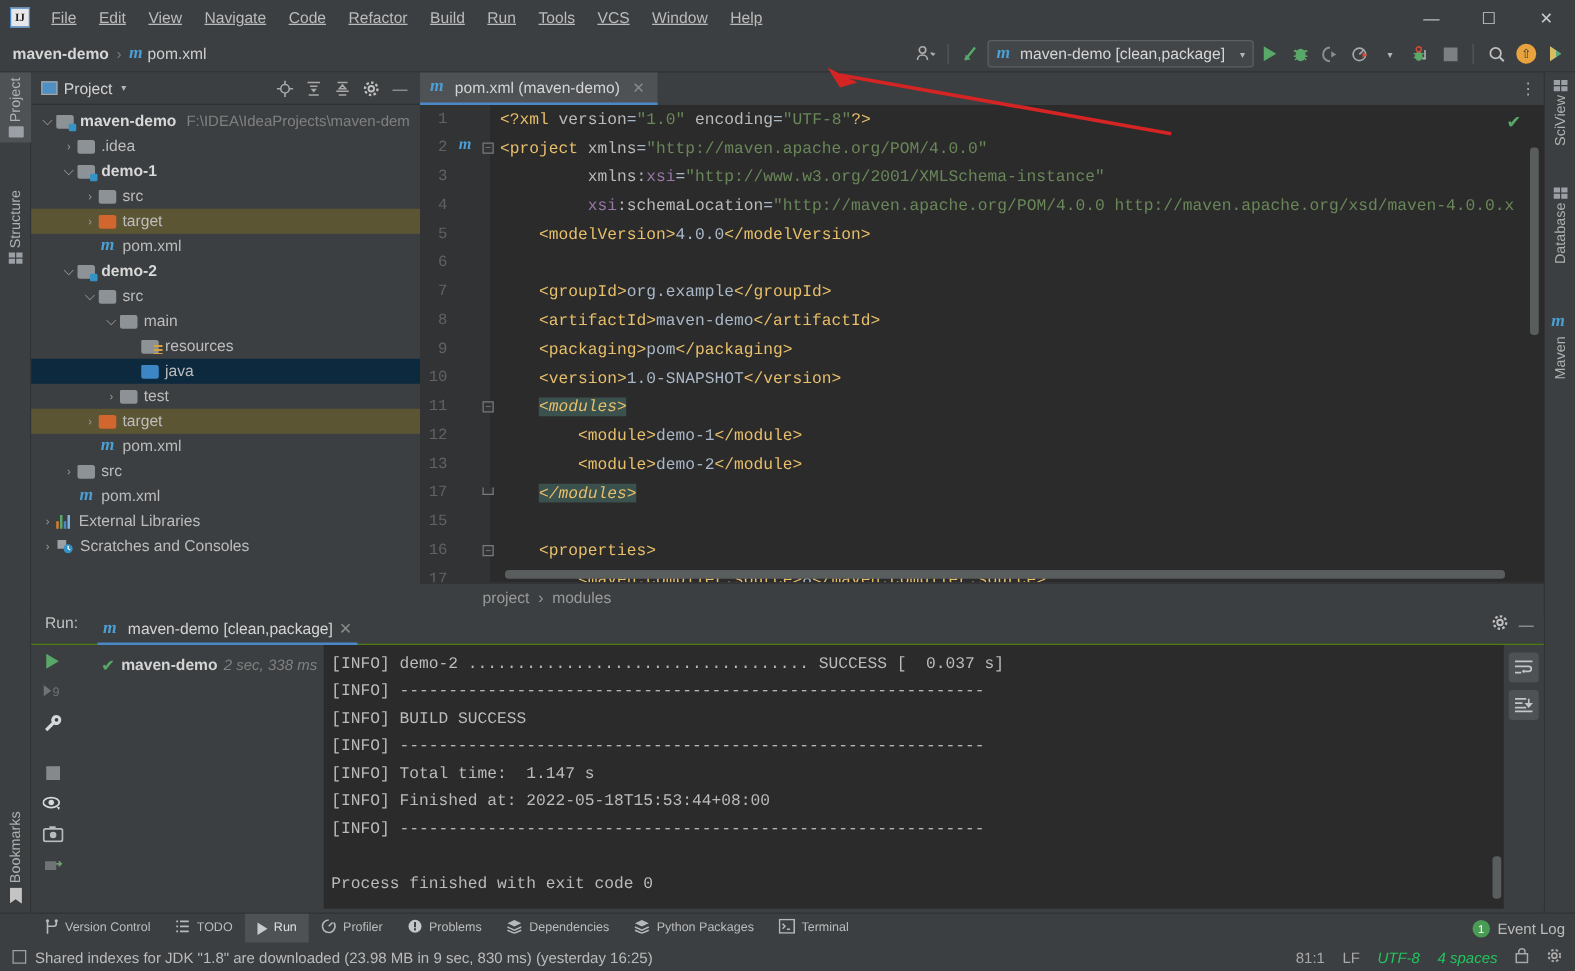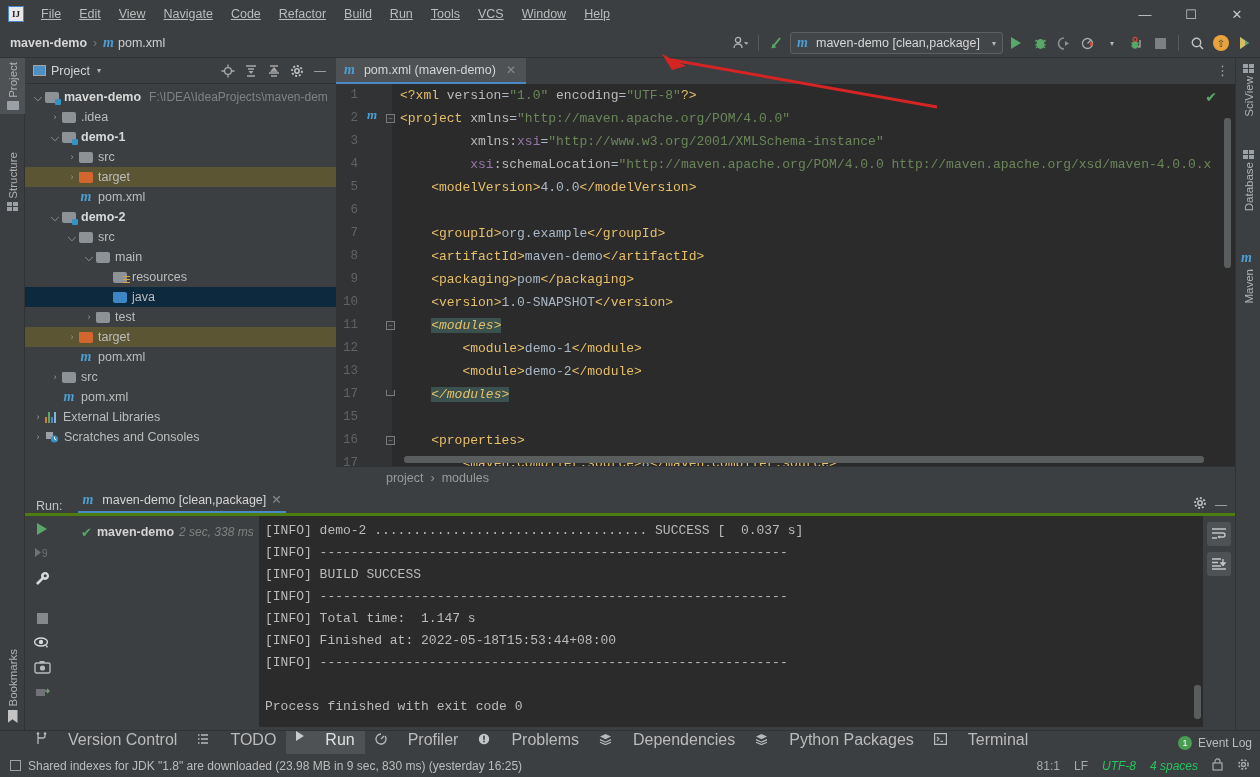--- a/index.html
+++ b/index.html
@@ -183,21 +183,21 @@
     position: absolute; bottom: 0; left: 0; right: 0; height: 22px;
     background: #3c3f41; display: flex; align-items: center; padding-left: 50px;
     color: #9a9a9a; font-size: 12.5px; gap: 7px; border-top: 1px solid #2f3133;
   }
 
   
   .run-panel {
     position: absolute; top: 491px; left: 25px; right: 25px; height: 236px;
     background: #3c3f41;
   }
-  .run-header { height: 25px; display: flex; align-items: flex-end; border-bottom: 3px solid #4d7c0f; }
+  .run-header { height: 25px; display: flex; align-items: flex-start; border-bottom: 1px solid #4d7c0f; }
   .run-label { color: #c2c2c2; font-size: 12.5px; margin-left: 11px; }
   .run-tab {
     margin-left: 16px; display: flex; align-items: center; gap: 5px; height: 25px;
     border-bottom: 2px solid #4a88c7; color: #d4d4d4; font-size: 12.5px; padding: 0 4px;
   }
   .run-header-actions { margin-left: auto; display: flex; align-items: center; gap: 8px; padding-right: 8px; color: #a8a8a8; }
   .run-body { position: absolute; top: 25px; left: 0; right: 0; bottom: 0; display: flex; }
   .run-toolbar {
     width: 34px; background: #3c3f41; display: flex; flex-direction: column;
     align-items: center; padding-top: 7px; gap: 11px;
@@ -220,22 +220,22 @@
   .cs-btn { width: 24px; height: 24px; background: #4e5254; border-radius: 3px; display: flex; align-items: center; justify-content: center; color: #b6b6b6; }
   .cons-scroll { position: absolute; right: 2px; bottom: 8px; width: 7px; height: 34px; background: #5a5d5e; border-radius: 3px; }
 
   
   .bottom-stripe {
     position: absolute; bottom: 23px; left: 0; width: 1260px; height: 24px;
     background: #3c3f41; display: flex; align-items: center; gap: 0;
     border-top: 1px solid #323232;
   }
   .bs-item {
-    display: flex; align-items: flex-start; gap: 21px; height: 24px; padding: 0 10px;
-    color: #bbbbbb; font-size: 16px;
+    display: flex; align-items: center; gap: 5px; height: 24px; padding: 0 10px;
+    color: #bbbbbb; font-size: 10px;
   }
   .bs-item.active { background: #4e5254; color: #e0e0e0; }
   .bs-right { margin-left: auto; display: flex; align-items: center; gap: 6px; padding-right: 8px; }
   .badge-green { width: 14px; height: 14px; border-radius: 50%; background: #499c54; color: #fff; font-size: 9px; display: flex; align-items: center; justify-content: center; }
   .statusbar {
     position: absolute; bottom: 0; left: 0; width: 1260px; height: 23px;
     background: #3c3f41; display: flex; align-items: center; color: #bbbbbb; font-size: 12px;
   }
   .sb-msg { margin-left: 10px; display: flex; align-items: center; gap: 7px; }
   .sb-right { margin-left: auto; display: flex; align-items: center; gap: 14px; padding-right: 10px; color: #a8a8a8; }

